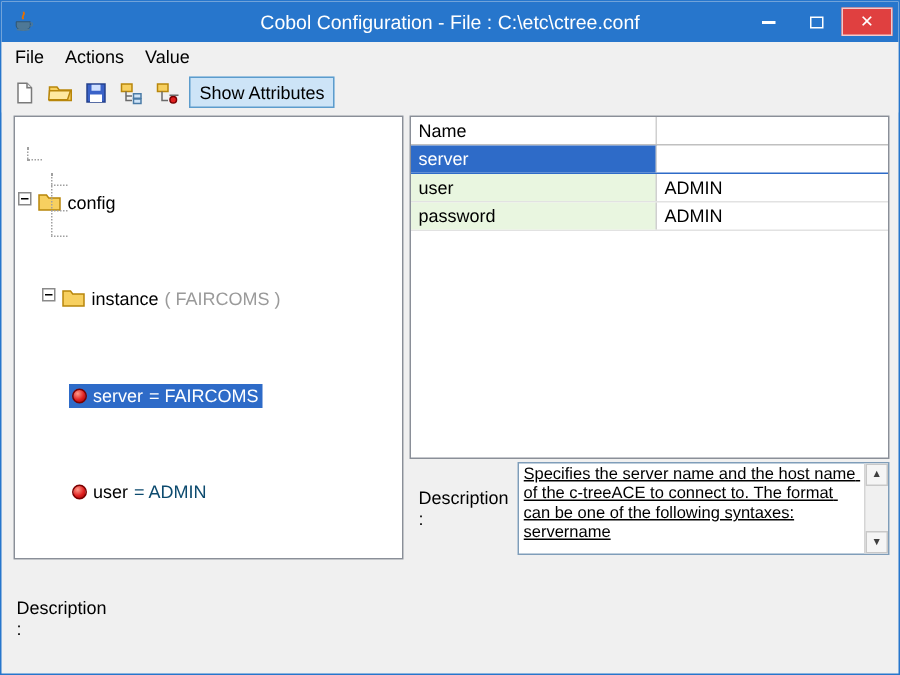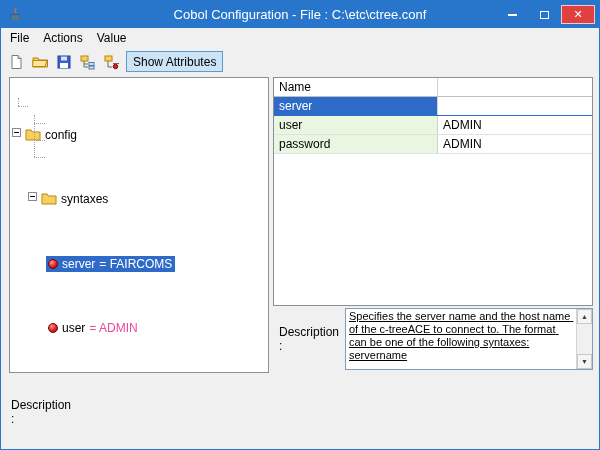--- a/index.html
+++ b/index.html
@@ -50,21 +50,21 @@
   .node-icon { margin-right:4px; flex:none; display:flex; }
   .sphere {
     width:10px; height:10px; border-radius:50%; flex:none; margin:0 4px 0 1px;
     background:radial-gradient(circle at 35% 30%, #ff9a8a, #e02020 55%, #8f0000);
     border:1px solid #7a0000;
   }
   .hl { display:flex; align-items:center; padding:1px 3px 1px 1px; }
   .hl.selected { background:#2e6bc8; }
   .hl.selected .tname, .hl.selected .tval { color:#fff; }
   .tname { color:#000; }
-  .tval { color:#ec4899; margin-left:4px; }
+  .tval { color:#0c4a6e; margin-left:4px; }
   .suffix { color:#9a9a9a; margin-left:4px; }
   .connector { position:absolute; border-color:#a0a0a0 !important; }
   .v-line { border-left:1px dotted #a0a0a0; width:0; }
   .h-line { border-top:1px dotted #a0a0a0; height:0; }
   
   .table-panel {
     position:absolute; left:272px; top:76px; width:320px; height:229px;
     background:#fff; border:1px solid #8a8f98; overflow:hidden;
   }
   .g-row, .g-header { display:flex; height:19px; }
@@ -195,21 +195,22 @@
       <span class="tname">config</span>
     </div>
 
     <div class="tree-row indent1">
       <span class="handle"></span>
       <span class="node-icon">
         <svg width="16" height="13" viewBox="0 0 16 13">
             <path d="M1 2 h5 l1.5 2 h7.5 v8 h-14 z" fill="#f7d060" stroke="#b8860b"></path>
           </svg>
       </span>
-      <span class="tname">syntaxes</span>
+      <span class="tname">instance</span>
+      <span class="suffix">( FAIRCOMS )</span>
     </div>
 
     <div class="tree-row indent2">
       <span class="hl selected">
         <span class="sphere"></span>
         <span class="tname">server</span>
         <span class="tval">= FAIRCOMS</span>
       </span>
     </div>
 

